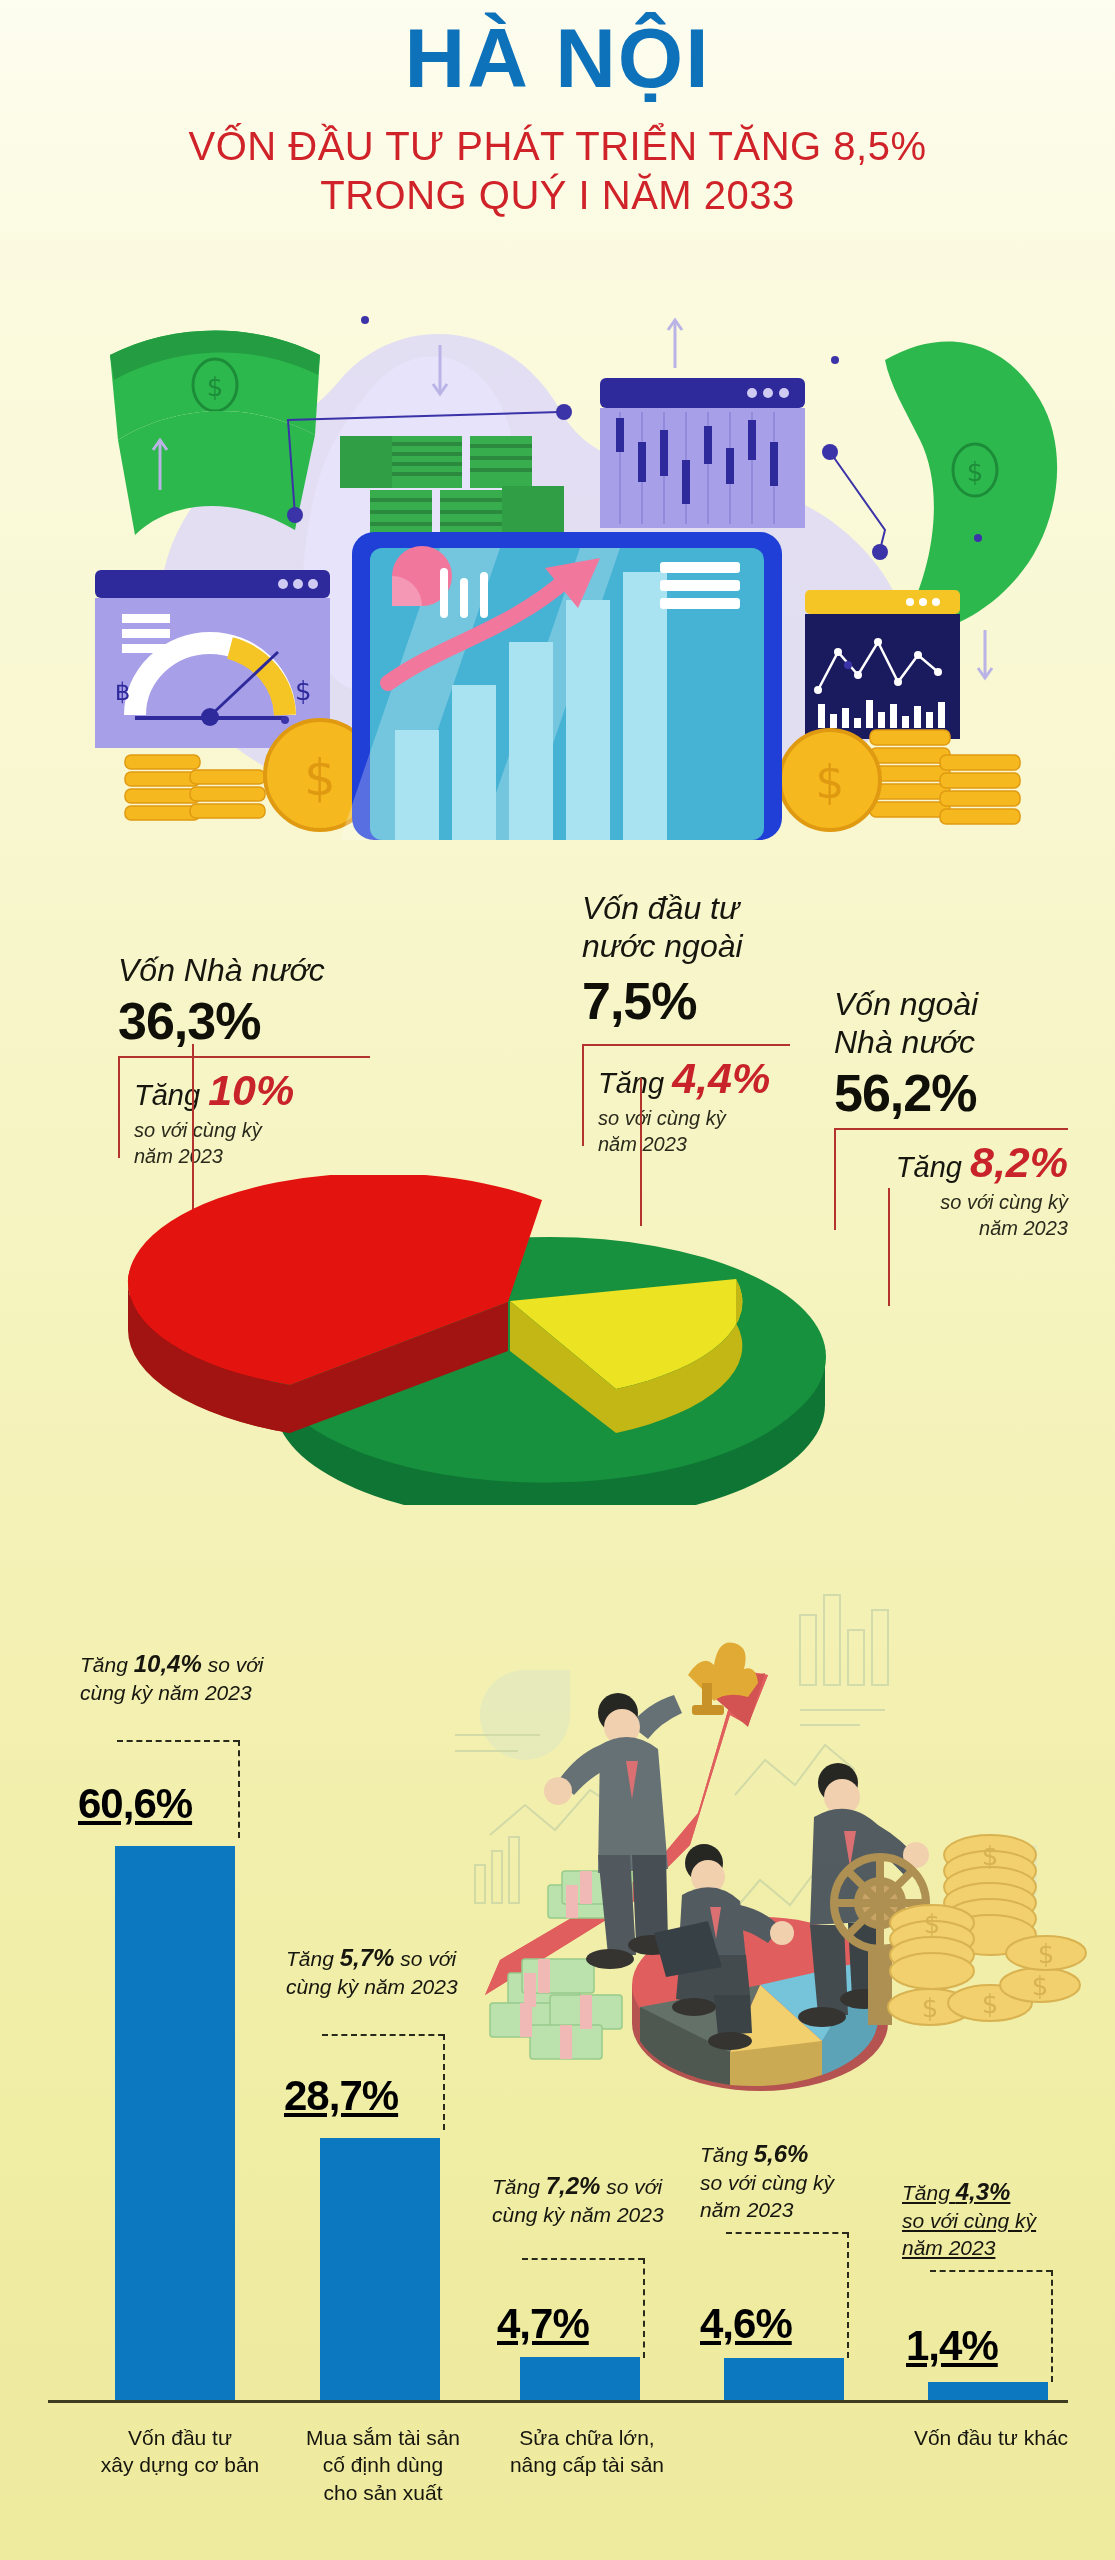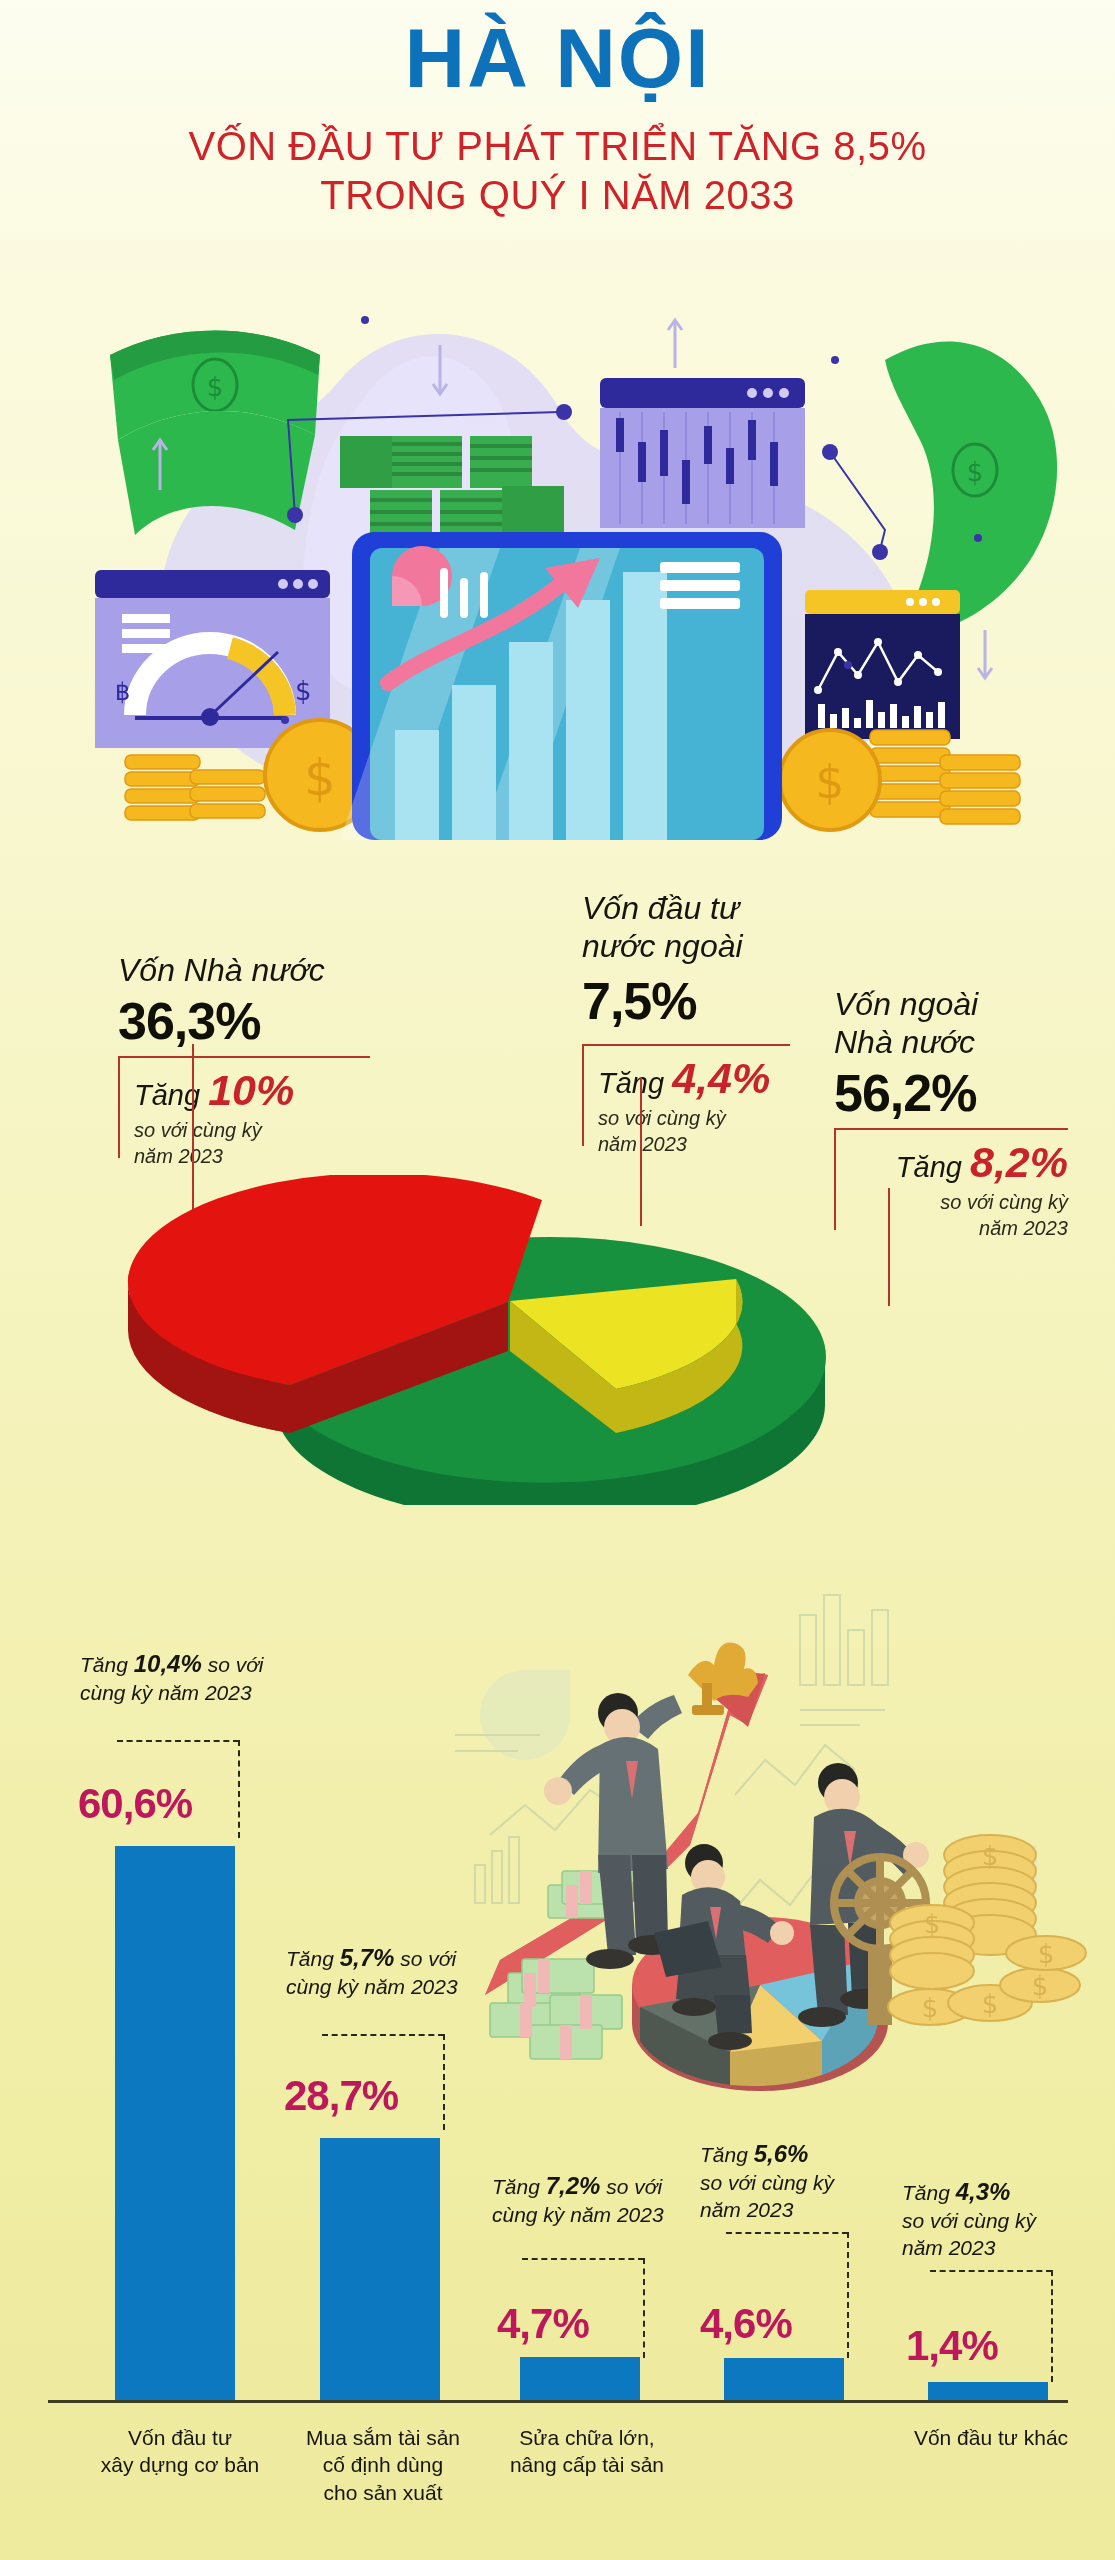--- a/index.html
+++ b/index.html
@@ -33,21 +33,21 @@
   .lbl-pct{font-weight:bold;color:#100f08;font-size:52px;line-height:1.05;letter-spacing:-1px;}
   .cal-box{border-left:2px solid #b4332f;border-top:2px solid #b4332f;padding:8px 0 0 14px;}
   .cal-top{font-style:italic;font-size:29px;color:#16160f;font-weight:500;white-space:nowrap;}
   .cal-top b{color:#c8222a;font-weight:bold;font-size:43px;font-style:italic;}
   .cal-sub{font-style:italic;font-size:20px;color:#2a2a1c;line-height:1.28;margin-top:3px;white-space:nowrap;}
   .tick{background:#b4332f;width:2px;}
 
   
   .bar{background:#0c78c0;}
   .axis{background:#3d3d22;height:3px;}
-  .bar-val{font-weight:bold;font-size:42px;color:#be185d;letter-spacing:-1px;white-space:nowrap;}
+  .bar-val{font-weight:bold;font-size:42px;color:#000000;letter-spacing:-1px;white-space:nowrap;text-decoration:underline;}
   .bar-note{font-style:italic;font-size:21px;color:#16160f;line-height:1.3;}
   .bar-note b{font-weight:bold;font-size:24px;}
   .cat{font-size:21px;color:#16160f;line-height:1.3;text-align:center;}
   .dashtop{border-top:2.5px dashed #2a2a1c;}
   .dashside{border-left:2.5px dashed #2a2a1c;}
 </style>
 </head>
 <body>
 
 <div class="stage">
@@ -533,21 +533,21 @@
     <span>Tăng</span>
     <b>5,6%</b>
     <div>so với cùng kỳ</div>
     <div>năm 2023</div>
   </div>
 
   <div class="abs bar" style="top:2382px;left:928px;width:120px;height:18px;"></div>
   <div class="abs bar-val" style="top:2322px;left:906px;">1,4%</div>
   <div class="abs dashtop" style="top:2270px;left:930px;width:122px;"></div>
   <div class="abs dashside" style="top:2270px;left:1051px;height:112px;"></div>
-  <div class="abs bar-note" style="top:2176px;left:902px;width:200px;">
+  <div class="abs bar-note" style="top:2176px;left:902px;width:200px;text-decoration:underline;">
     <span>Tăng</span>
     <b>4,3%</b>
     <div>so với cùng kỳ</div>
     <div>năm 2023</div>
   </div>
 
   <div class="abs cat" style="top:2424px;left:55px;width:250px;">
     <div>Vốn đầu tư</div>
     <div>xây dựng cơ bản</div>
   </div>

